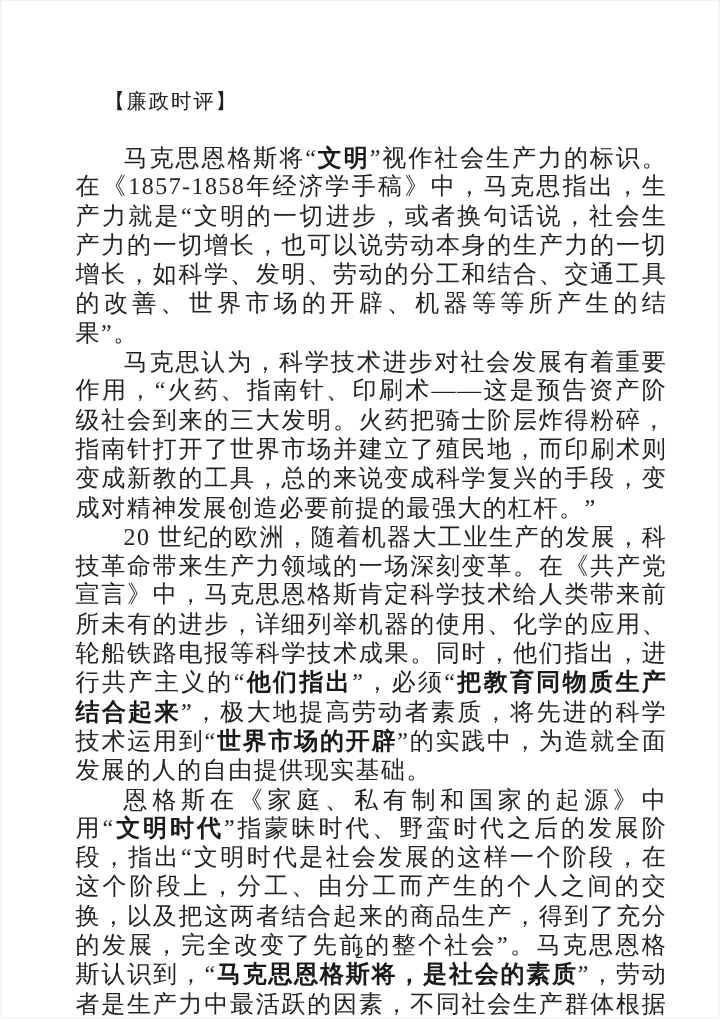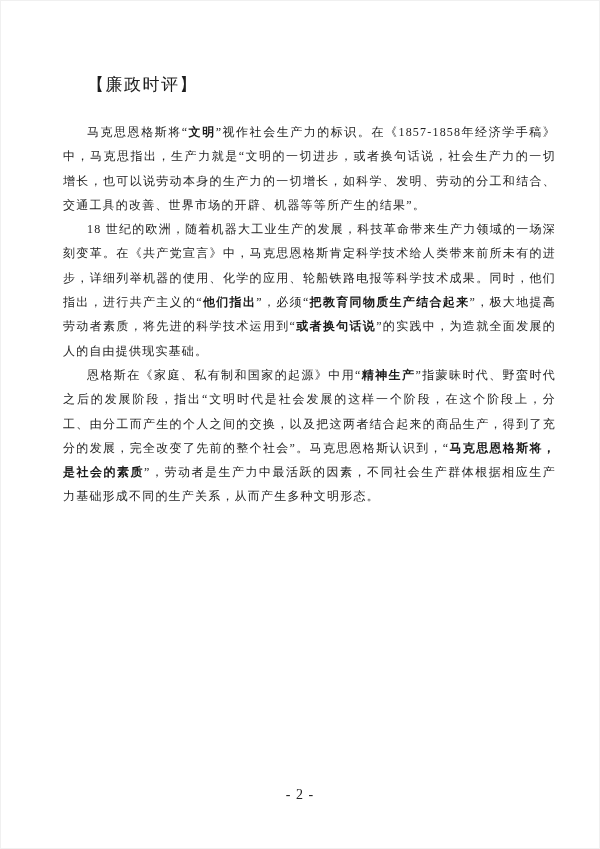--- a/index.html
+++ b/index.html
@@ -32,21 +32,21 @@
     font-size: 22px;
     font-weight: bold;
     letter-spacing: 1.5px;
     color: #141414;
   }
   .doc-body {
     margin-top: 24px;
   }
   .body-paragraph {
     margin: 0;
-    font-size: 12px;
+    font-size: 20px;
     line-height: 24.3px;
     letter-spacing: 1.2px;
     text-align: justify;
     text-justify: inter-ideograph;
     text-indent: 2em;
     color: #232323;
   }
   .body-paragraph .bold {
     font-weight: bold;
     color: #1a1a1a;
@@ -64,18 +64,19 @@
 </style>
 </head>
 <body>
 
 <div class="page">
   <div class="doc-header">【廉政时评】</div>
 
 
   <div class="doc-body">
       <p class="body-paragraph"><span>马克思恩格斯将“</span><span class="bold">文明</span><span>”视作社会生产力的标识。在《1857-1858年经济学手稿》中，马克思指出，生产力就是“文明的一切进步，或者换句话说，社会生产力的一切增长，也可以说劳动本身的生产力的一切增长，如科学、发明、劳动的分工和结合、交通工具的改善、世界市场的开辟、机器等等所产生的结果”。</span></p>
-      <p class="body-paragraph"><span>18 世纪的欧洲，随着机器大工业生产的发展，科技革命带来生产力领域的一场深刻变革。在《共产党宣言》中，马克思恩格斯肯定科学技术给人类带来前所未有的进步，详细列举机器的使用、化学的应用、轮船铁路电报等科学技术成果。同时，他们指出，进行共产主义的“</span><span class="bold">他们指出</span><span>”，必须“</span><span class="bold">把教育同物质生产结合起来</span><span>”，极大地提高劳动者素质，将先进的科学技术运用到“</span><span class="bold">或者换句话说</span><span>”的实践中，为造就全面发展的人的自由提供现实基础。</span></p>
-      <p class="body-paragraph"><span>恩格斯在《家庭、私有制和国家的起源》中用“</span><span class="bold">精神生产</span><span>”指蒙昧时代、野蛮时代之后的发展阶段，指出“文明时代是社会发展的这样一个阶段，在这个阶段上，分工、由分工而产生的个人之间的交换，以及把这两者结合起来的商品生产，得到了充分的发展，完全改变了先前的整个社会”。马克思恩格斯认识到，“</span><span class="bold">马克思恩格斯将，是社会的素质</span><span>”，劳动者是生产力中最活跃的因素，不同社会生产群体根据相应生产力基础形成不同的生产关系，从而产生多种文明形态。</span></p>
+      <p class="body-paragraph"><span>马克思认为，科学技术进步对社会发展有着重要作用，“火药、指南针、印刷术——这是预告资产阶级社会到来的三大发明。火药把骑士阶层炸得粉碎，指南针打开了世界市场并建立了殖民地，而印刷术则变成新教的工具，总的来说变成科学复兴的手段，变成对精神发展创造必要前提的最强大的杠杆。”</span></p>
+      <p class="body-paragraph"><span>20 世纪的欧洲，随着机器大工业生产的发展，科技革命带来生产力领域的一场深刻变革。在《共产党宣言》中，马克思恩格斯肯定科学技术给人类带来前所未有的进步，详细列举机器的使用、化学的应用、轮船铁路电报等科学技术成果。同时，他们指出，进行共产主义的“</span><span class="bold">他们指出</span><span>”，必须“</span><span class="bold">把教育同物质生产结合起来</span><span>”，极大地提高劳动者素质，将先进的科学技术运用到“</span><span class="bold">世界市场的开辟</span><span>”的实践中，为造就全面发展的人的自由提供现实基础。</span></p>
+      <p class="body-paragraph"><span>恩格斯在《家庭、私有制和国家的起源》中用“</span><span class="bold">文明时代</span><span>”指蒙昧时代、野蛮时代之后的发展阶段，指出“文明时代是社会发展的这样一个阶段，在这个阶段上，分工、由分工而产生的个人之间的交换，以及把这两者结合起来的商品生产，得到了充分的发展，完全改变了先前的整个社会”。马克思恩格斯认识到，“</span><span class="bold">马克思恩格斯将，是社会的素质</span><span>”，劳动者是生产力中最活跃的因素，不同社会生产群体根据相应生产力基础形成不同的生产关系，从而产生多种文明形态。</span></p>
     </div>
 
   <div class="page-footer">- 2 -</div>
 </div>
 
 </body></html>

